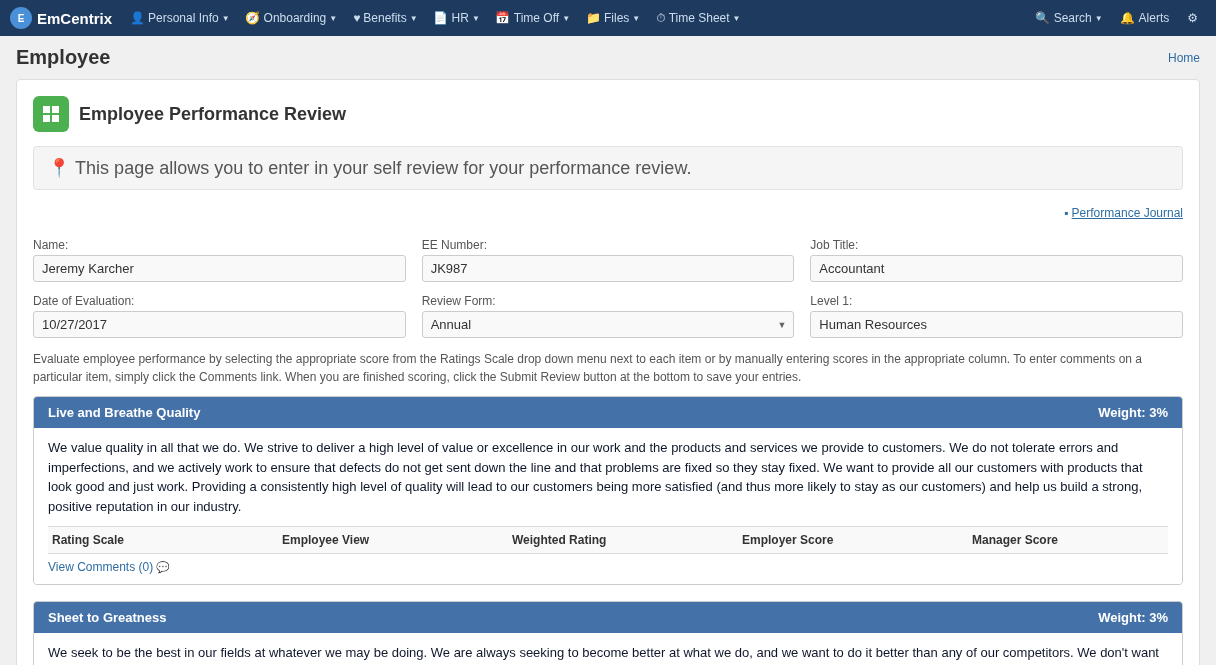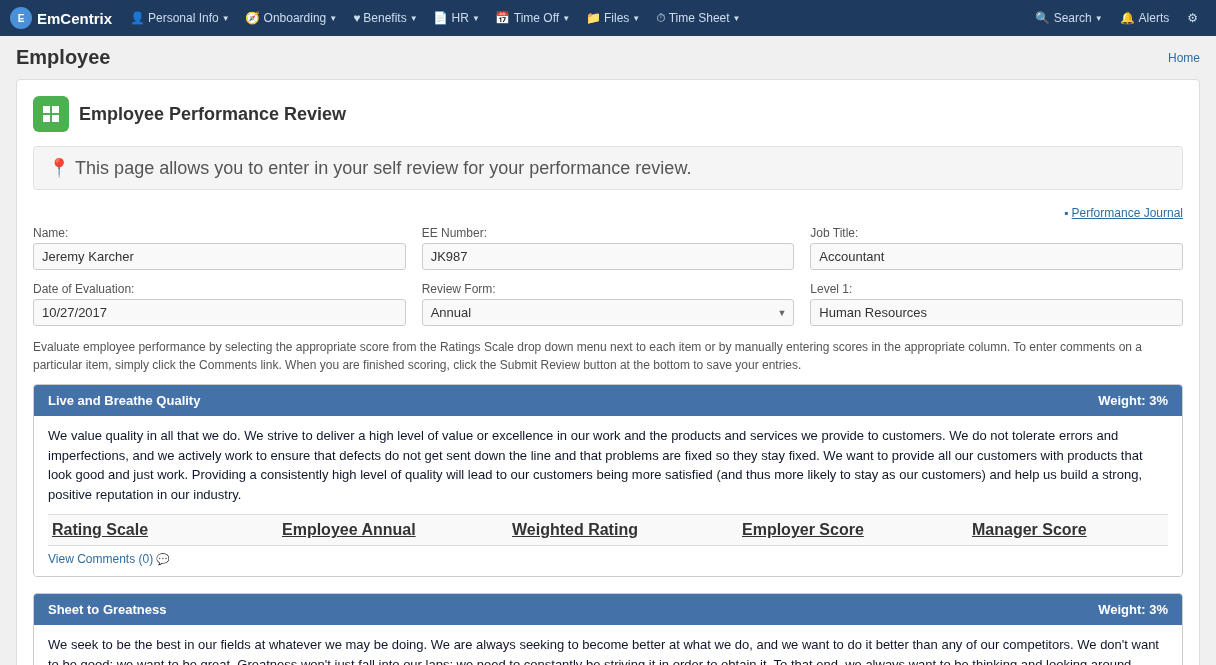--- a/index.html
+++ b/index.html
@@ -157,21 +157,21 @@
       right: 8px;
       top: 50%;
       transform: translateY(-50%);
       pointer-events: none;
     }
 
     .perf-journal-link {
       text-align: right;
       font-size: 12px;
       color: #2e6da4;
-      margin-bottom: 6px;
+      margin-bottom: 18px;
     }
 
     .instructions-text {
       font-size: 12px;
       color: #555;
       line-height: 1.5;
       margin-top: 4px;
       margin-bottom: 10px;
     }
 
@@ -205,25 +205,24 @@
     .perf-table-header {
       display: grid;
       grid-template-columns: 230px 230px 230px 230px 1fr;
       border-top: 1px solid #ddd;
       border-bottom: 1px solid #ddd;
       background: #f9f9f9;
       padding: 6px 0;
       margin-bottom: 6px;
     }
     .perf-table-header-cell {
-      font-size: 16px;
+      font-size: 12px;
       font-weight: bold;
       color: #333;
       padding: 0 4px;
-      text-decoration: underline;
     }
     .perf-table-row {
       display: grid;
       grid-template-columns: 230px 230px 230px 230px 1fr;
       align-items: center;
       margin-bottom: 8px;
     }
     .perf-select-wrapper {
       position: relative;
       width: 210px;
@@ -394,21 +393,21 @@
     <div class="perf-section">
       <div class="perf-section-header">
         <span>Live and Breathe Quality</span>
         <span>Weight: 3%</span>
       </div>
       <div class="perf-section-body">
         <p class="perf-section-desc">We value quality in all that we do. We strive to deliver a high level of value or excellence in our work and the products and services we provide to customers. We do not tolerate errors and imperfections, and we actively work to ensure that defects do not get sent down the line and that problems are fixed so they stay fixed. We want to provide all our customers with products that look good and just work. Providing a consistently high level of quality will lead to our customers being more satisfied (and thus more likely to stay as our customers) and help us build a strong, positive reputation in our industry.</p>
 
         <div class="perf-table-header">
           <div class="perf-table-header-cell">Rating Scale</div>
-          <div class="perf-table-header-cell">Employee Annual</div>
+          <div class="perf-table-header-cell">Employee View</div>
           <div class="perf-table-header-cell">Weighted Rating</div>
           <div class="perf-table-header-cell">Employer Score</div>
           <div class="perf-table-header-cell">Manager Score</div>
         </div>
 
 
         <div class="view-comments">
           <span>View Comments (0)</span>
           <span class="comment-icon">💬</span>
         </div>

